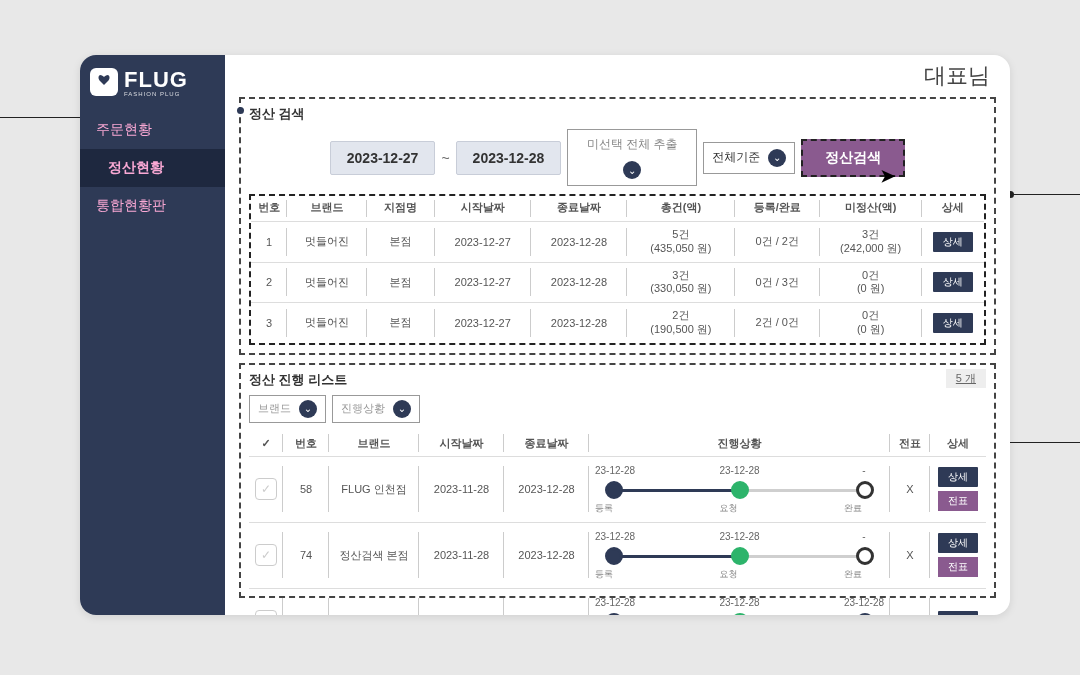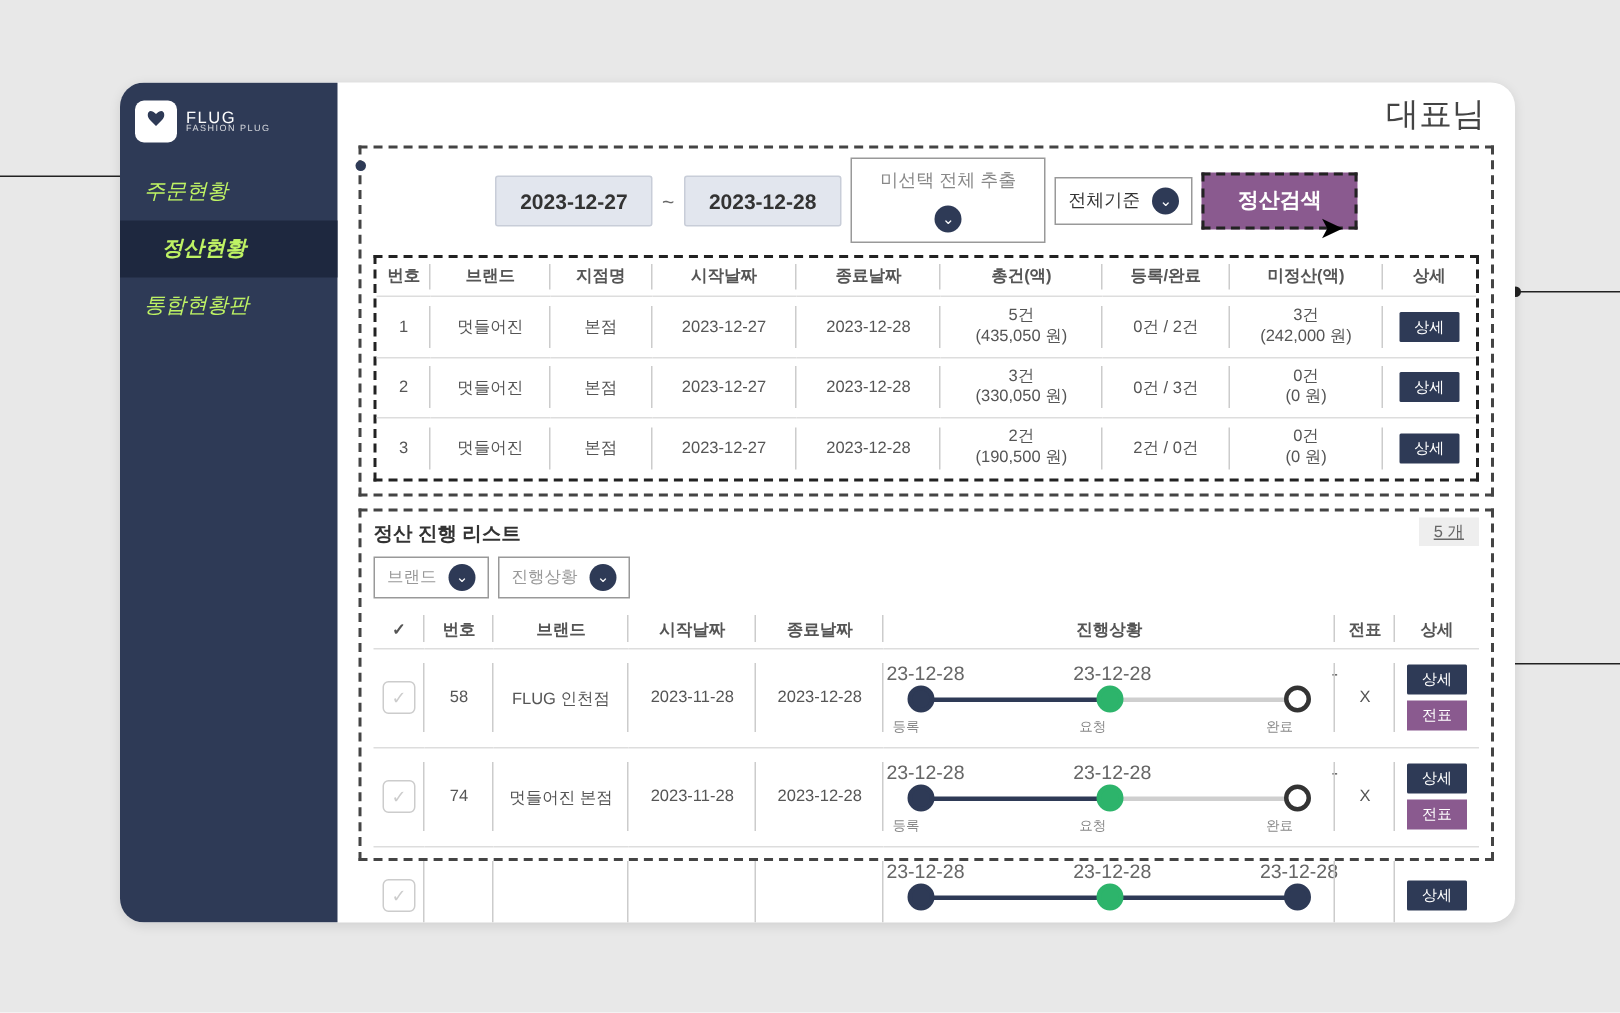--- a/index.html
+++ b/index.html
@@ -40,28 +40,27 @@
     .logo-icon {
       width: 28px;
       height: 28px;
       background: #fff;
       border-radius: 6px;
       position: relative;
       display: flex;
       align-items: center;
       justify-content: center;
     }
-    .logo-text { font-weight: 400; font-size: 11px; letter-spacing: 1px; }
+    .logo-text { font-weight: 700; font-size: 22px; letter-spacing: 1px; }
     .logo-sub { font-size: 6px; letter-spacing: 1px; opacity: .8; margin-top: -2px; }
     .nav-item {
       padding: 10px 16px;
       font-size: 14px;
-      color: #bef264;
+      color: #f9a8d4;
       cursor: pointer;
-      font-style: italic;
     }
     .nav-item.active { background: #1e283f; font-weight: 600; padding-left: 28px; }
     .sidebar-spacer { flex: 1; }
     .nav-exit { padding: 14px 16px; font-size: 15px; color: #fff; }
 
     .main {
       flex: 1;
       display: flex;
       flex-direction: column;
       padding: 0;
@@ -240,21 +239,21 @@
       border-radius: 50%;
       border: 3px solid #333;
       background: #fff;
     }
     .step.filled-dark { background: #2e3a56; border-color: #2e3a56; }
     .step.filled-green { background: #2db46b; border-color: #2db46b; }
     .step.open { background: #fff; border-color: #333; }
     .step.s1 { left: 14px; }
     .step.s2 { left: 50%; margin-left: -9px; }
     .step.s3 { right: 14px; }
-    .p-date { position: absolute; top: -2px; font-size: 13px; color: #666; width: 56px; text-align: right; }
+    .p-date { position: absolute; top: -2px; font-size: 10px; color: #666; width: 56px; text-align: center; }
     .p-date.d1 { left: -4px; }
     .p-date.d2 { left: 50%; margin-left: -28px; }
     .p-date.d3 { right: -4px; }
     .p-label { position: absolute; bottom: -4px; font-size: 9px; color: #888; width: 40px; text-align: left; }
     .p-label.l1 { left: 4px; }
     .p-label.l2 { left: 50%; margin-left: -20px; }
     .p-label.l3 { right: 4px; }
 
     .btn-stack { display: flex; flex-direction: column; gap: 4px; align-items: center; }
     .voucher-btn { background: #8a5a8f; color: #fff; font-size: 10px; padding: 3px 10px; border: none; }
@@ -298,20 +297,21 @@
     <div class="nav-item active">정산현황</div>
     <div class="nav-item">통합현황판</div>
     <div class="sidebar-spacer"></div>
   </div>
 
   <div class="main">
     <div class="header">대표님</div>
 
     <div class="panel">
       <div class="panel-dot"></div>
+      <div class="panel-title">정산 검색</div>
 
       <div class="search-row">
         <div class="date-chip">2023-12-27</div>
         <span class="tilde">~</span>
         <div class="date-chip">2023-12-28</div>
         <div class="dropdown" style="width:130px;flex-direction:column;">
           <span>미선택 전체 추출</span>
           <div class="chev">⌄</div>
         </div>
         <div class="dropdown dark-text">
@@ -438,21 +438,21 @@
                   <button class="detail-btn">상세</button>
                   <button class="voucher-btn">전표</button>
                 </div>
               </td>
             </tr>
             <tr>
               <td>
                 <div class="check-circle">✓</div>
               </td>
               <td>74</td>
-              <td>멋들어진 본점</td>
+              <td>정산검색 본점</td>
               <td>2023-11-28</td>
               <td>2023-12-28</td>
               <td>
                 <div class="progress-wrap">
                   <span class="p-date d1">23-12-28</span>
                   <span class="p-date d2">23-12-28</span>
                   <span class="p-date d3">-</span>
                   <div class="track">
                     <div class="seg" style="background:#2e3a56"></div>
                     <div class="seg" style="background:#cfcfcf"></div>

